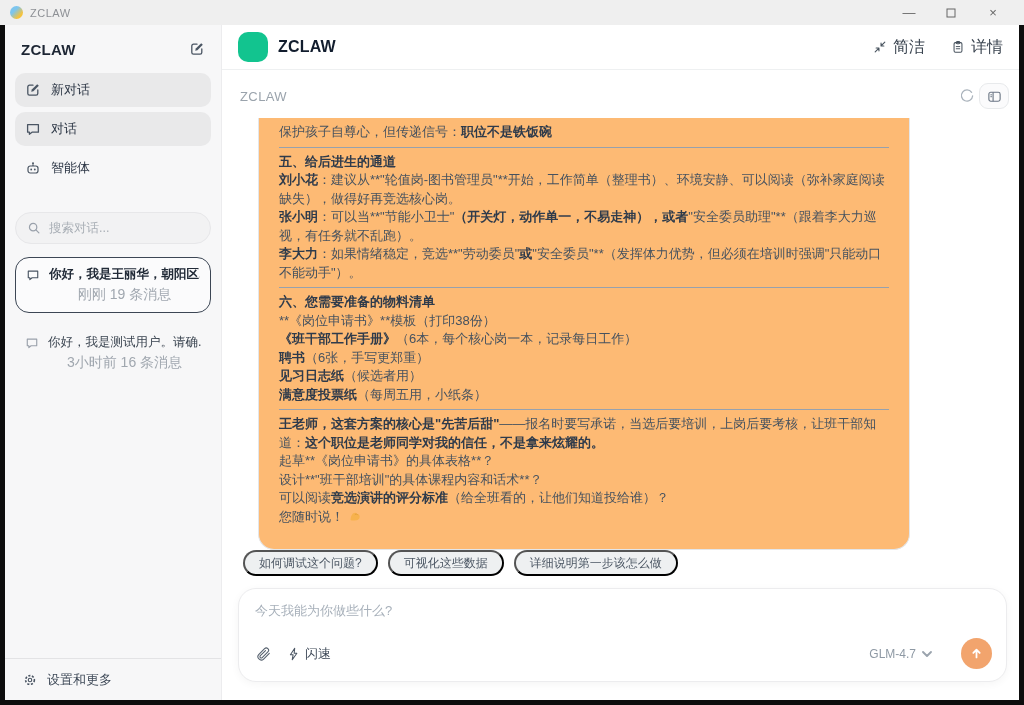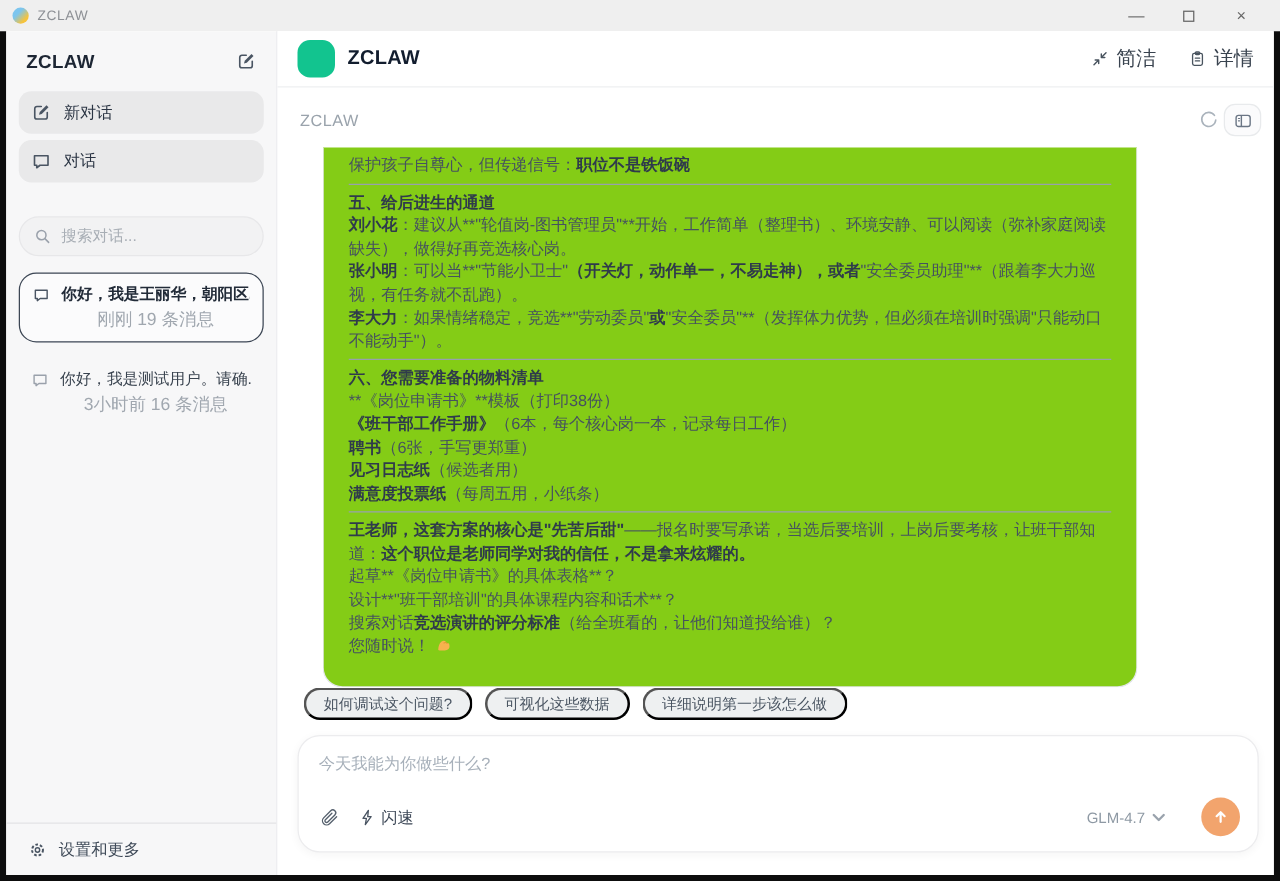--- a/index.html
+++ b/index.html
@@ -50,21 +50,21 @@
   .hdr-btn { display:flex; gap:6px; font-size:16px; color:#39434f; cursor:default; }
   .hdr-btn .icon { color:#49545f; }
 
   .chat-scroll { height:480px; flex:none; overflow:hidden; display:flex; flex-direction:column; }
   .peer-row { display:flex; align-items:center; padding:13px 10px 9px 18px; }
   .peer-label { font-size:13px; color:#9aa3ac; letter-spacing:.4px; }
   .peer-tools { margin-left:auto; display:flex; align-items:center; gap:4px; }
   .tool-refresh { color:#aab3bc; }
   .tool-panel { width:30px; height:26px; border:1px solid #e8eaec; border-radius:9px; background:#fbfbfc; display:flex; align-items:center; justify-content:center; color:#6b7685; }
 
-  .bubble { margin:0 109px 0 36px; border:1px solid #e3e6ea; border-top:none; border-radius:0 0 16px 16px; padding:5px 20px 14px; background:#84cc16; overflow:hidden; flex:1; }
+  .bubble { margin:0 109px 0 36px; border:1px solid #e3e6ea; border-top:none; border-radius:0 0 16px 16px; padding:5px 20px 14px; background:#fdba74; overflow:hidden; flex:1; }
   .bubble p { font-size:13px; line-height:18.5px; color:#46525f; }
   .bubble p b { color:#2f3b4b; }
   .msg-hr { border:none; border-top:1.5px solid #97a1ad; margin:5px 0; }
   .emoji-muscle svg { width:14px; height:14px; vertical-align:-2px; }
 
   .chips-row { height:26px; flex:none; display:flex; gap:10px; margin:0 0 12px 21px;align-items:flex-end; }
   .chip { height:26px; padding:0 14px; border-radius:14px; background:#eef0f1; font-size:12px; color:#4b5663; display:flex; align-items:center; cursor:default; }
 
   .composer { height:94px; flex:none; margin:0 12px 0 16px; border:1px solid #ececee; border-radius:18px; background:#fff; box-shadow:0 2px 8px rgba(0,0,0,.045); display:flex; flex-direction:column; padding:14px 14px 12px 16px; }
   .composer-input { border:none; outline:none; font-size:13px; color:#333; font-family:inherit; background:transparent; width:100%; }
@@ -118,20 +118,32 @@
           </span>
         <span>新对话</span>
       </div>
       <div class="nav-item pill">
         <span class="icon">
             <svg viewBox="0 0 16 16">
               <path d="M2.6 3.6h10.8v7.6H7l-2.6 2v-2H2.6z" fill="none" stroke="currentColor" stroke-width="1.3" stroke-linejoin="round"></path>
             </svg>
           </span>
         <span>对话</span>
+      </div>
+      <div class="nav-item">
+        <span class="icon">
+            <svg viewBox="0 0 16 16">
+              <rect x="3" y="6" width="10" height="7" rx="2.2" fill="none" stroke="currentColor" stroke-width="1.2"></rect>
+              <circle cx="6.2" cy="9.5" r=".9" fill="currentColor"></circle>
+              <circle cx="9.8" cy="9.5" r=".9" fill="currentColor"></circle>
+              <path d="M8 6V4.2" stroke="currentColor" stroke-width="1.2"></path>
+              <circle cx="8" cy="3.2" r="1" fill="currentColor"></circle>
+            </svg>
+          </span>
+        <span>智能体</span>
       </div>
 
       <div class="search-box">
         <span class="icon small" style="color:#9aa1ab;">
             <svg viewBox="0 0 16 16">
               <circle cx="7" cy="7" r="4.2" fill="none" stroke="currentColor" stroke-width="1.4"></circle>
               <path d="M10.2 10.2L13.6 13.6" stroke="currentColor" stroke-width="1.4" stroke-linecap="round"></path>
             </svg>
           </span>
         <input class="search-input" placeholder="搜索对话..." style="">
@@ -228,21 +240,21 @@
             <p><b>六、您需要准备的物料清单</b></p>
             <p><span>**《岗位申请书》**模板（打印38份）</span></p>
             <p><b>《班干部工作手册》</b><span>（6本，每个核心岗一本，记录每日工作）</span></p>
             <p><b>聘书</b><span>（6张，手写更郑重）</span></p>
             <p><b>见习日志纸</b><span>（候选者用）</span></p>
             <p><b>满意度投票纸</b><span>（每周五用，小纸条）</span></p>
             <hr class="msg-hr">
             <p><b>王老师，这套方案的核心是"先苦后甜"</b><span>——报名时要写承诺，当选后要培训，上岗后要考核，让班干部知道：</span><b>这个职位是老师同学对我的信任，不是拿来炫耀的。</b></p>
             <p><span>起草**《岗位申请书》的具体表格**？</span></p>
             <p><span>设计**"班干部培训"的具体课程内容和话术**？</span></p>
-            <p><span>搜索对话</span><b>竞选演讲的评分标准</b><span>（给全班看的，让他们知道投给谁）？</span></p>
+            <p><span>可以阅读</span><b>竞选演讲的评分标准</b><span>（给全班看的，让他们知道投给谁）？</span></p>
             <p><span>您随时说！ </span><span class="emoji-muscle"><svg viewBox="0 0 16 16">
                   <path d="M3 12.5c0-4.2 2-8.3 5.1-8.3 1.5 0 2.1 1 2 2.1 0 0 3.2-1.2 3.2 2.6 0 3.1-2.6 4.1-5.2 4.1H4.2z" fill="#f7b24e"></path>
                   <path d="M8.2 6.2c.9-.8 2.4-.6 2.9.4" stroke="#e09b33" stroke-width="1" fill="none" stroke-linecap="round"></path>
                 </svg></span></p>
           </div>
       </div>
 
       <div class="chips-row">
         <button class="chip">如何调试这个问题?</button>
         <button class="chip">可视化这些数据</button>

